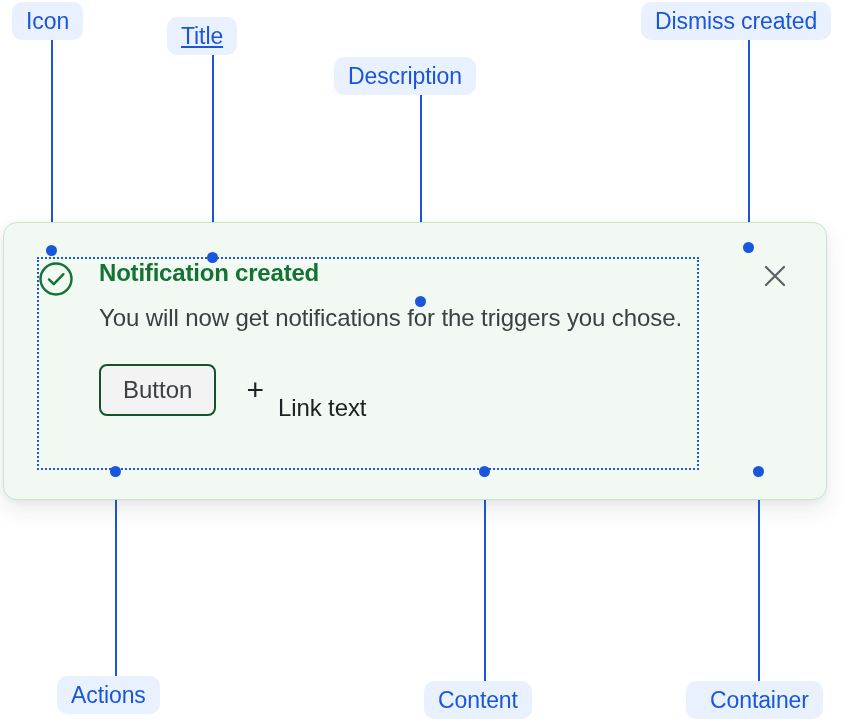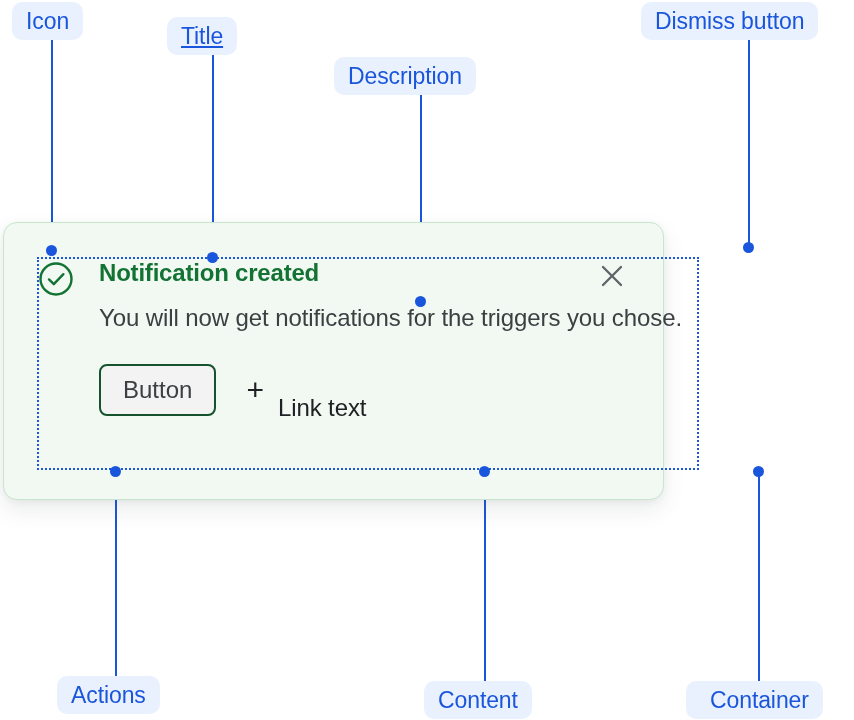--- a/index.html
+++ b/index.html
@@ -50,21 +50,21 @@
     height: 11px;
     border-radius: 50%;
     background: #1a56db;
   }
 
   
   .notif-card {
     position: absolute;
     left: 3px;
     top: 222px;
-    width: 661px;
+    width: 824px;
     height: 278px;
     box-sizing: border-box;
     background: #f1f9f2;
     border: 1px solid #c8e6cd;
     border-radius: 14px;
     box-shadow: 0 10px 22px rgba(60,64,67,0.10), 0 2px 6px rgba(60,64,67,0.06);
   }
 
   
   .content-box {
@@ -251,21 +251,21 @@
 
   <div class="anno-pill" style="left:167px; top:17px;text-decoration:underline;">
     <span>Title</span>
   </div>
 
   <div class="anno-pill" style="left:334px; top:57px;">
     <span>Description</span>
   </div>
 
   <div class="anno-pill" style="left:641px; top:2px;">
-    <span>Dismiss button</span>
+    <span>Dismiss created</span>
   </div>
 
   <div class="anno-pill" style="left:57px; top:676px;">
     <span>Actions</span>
   </div>
 
   <div class="anno-pill" style="left:424px; top:681px;">
     <span>Content</span>
   </div>
 

